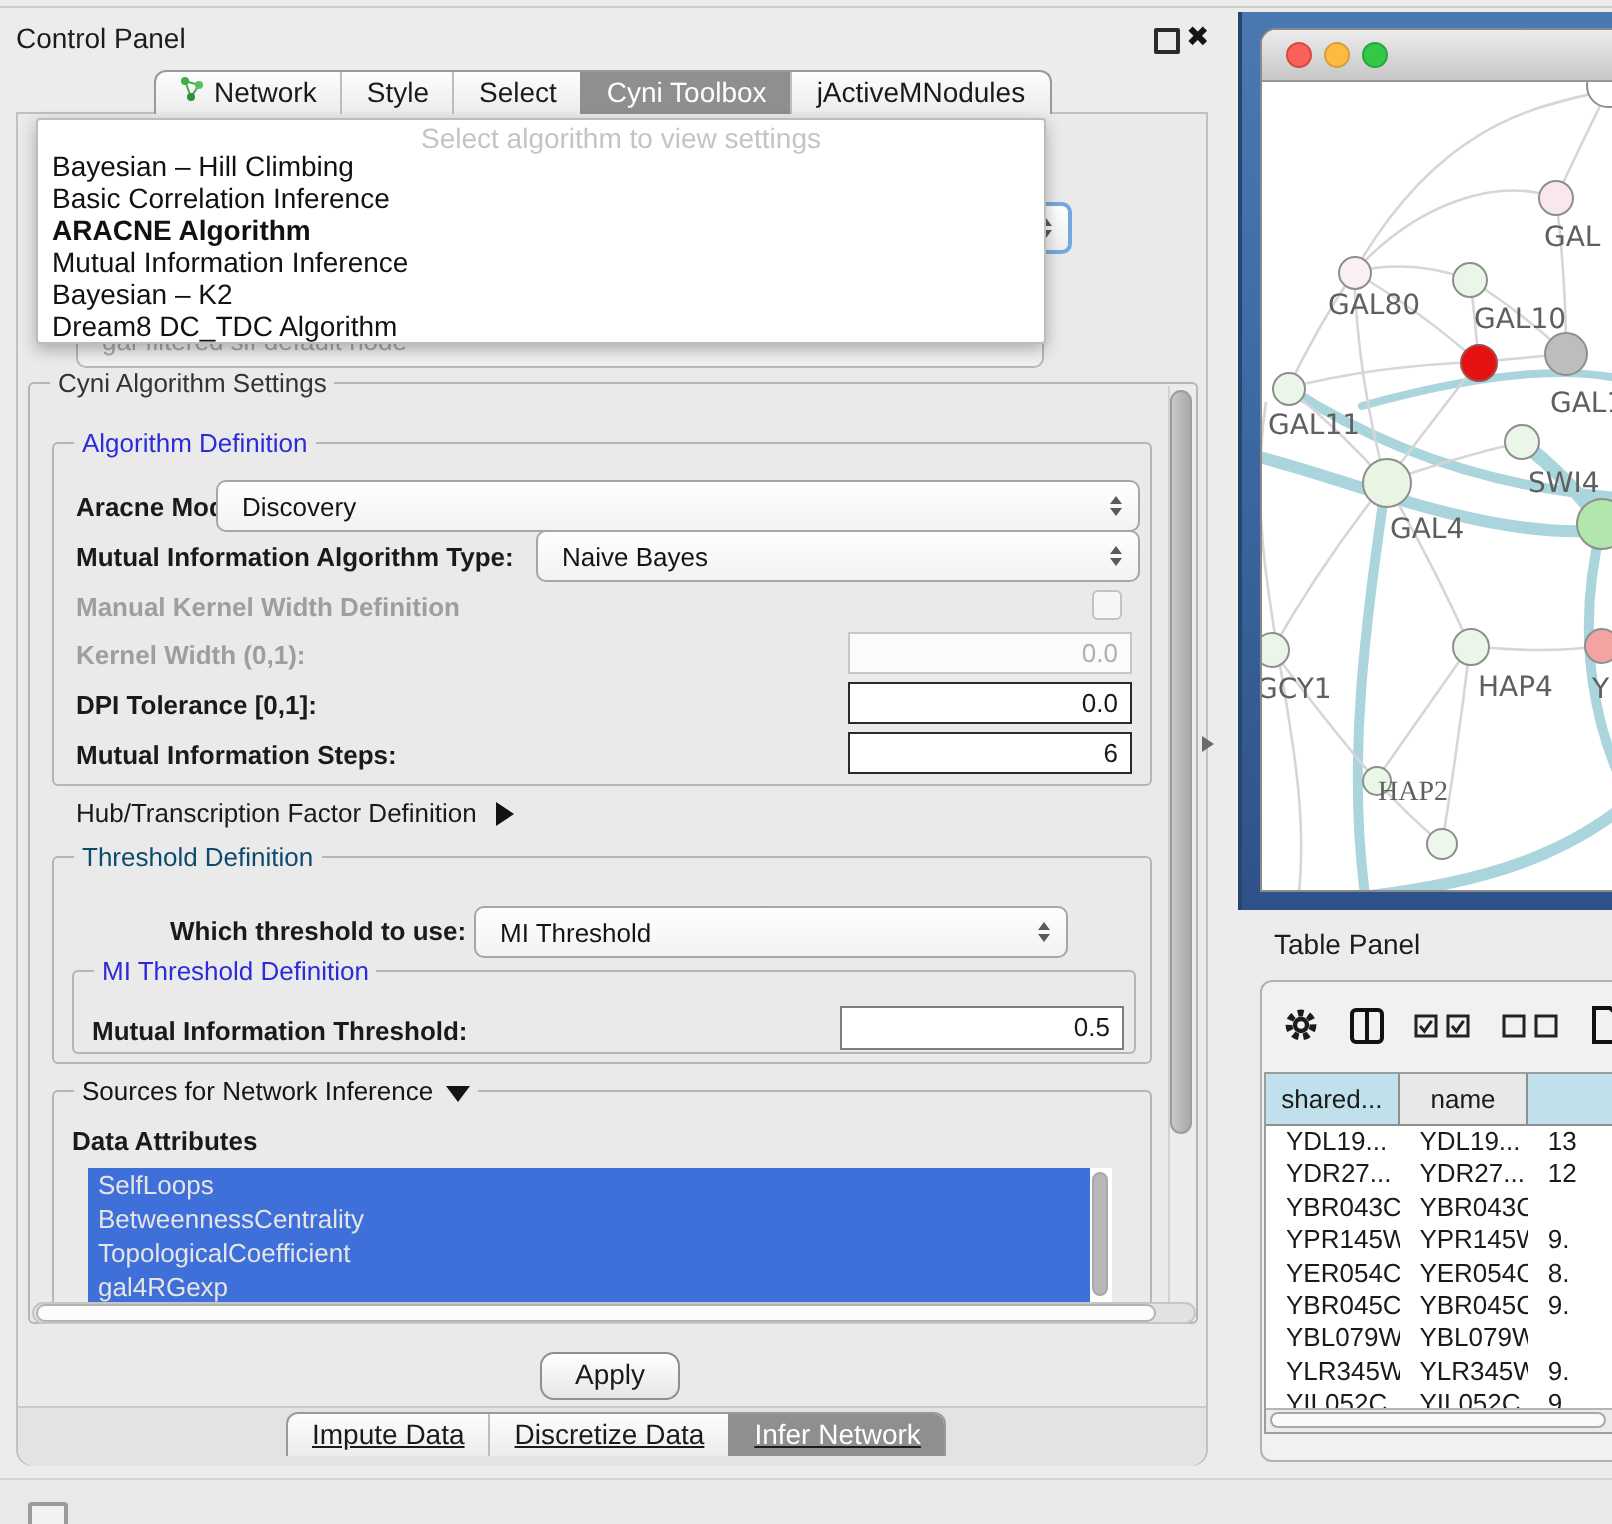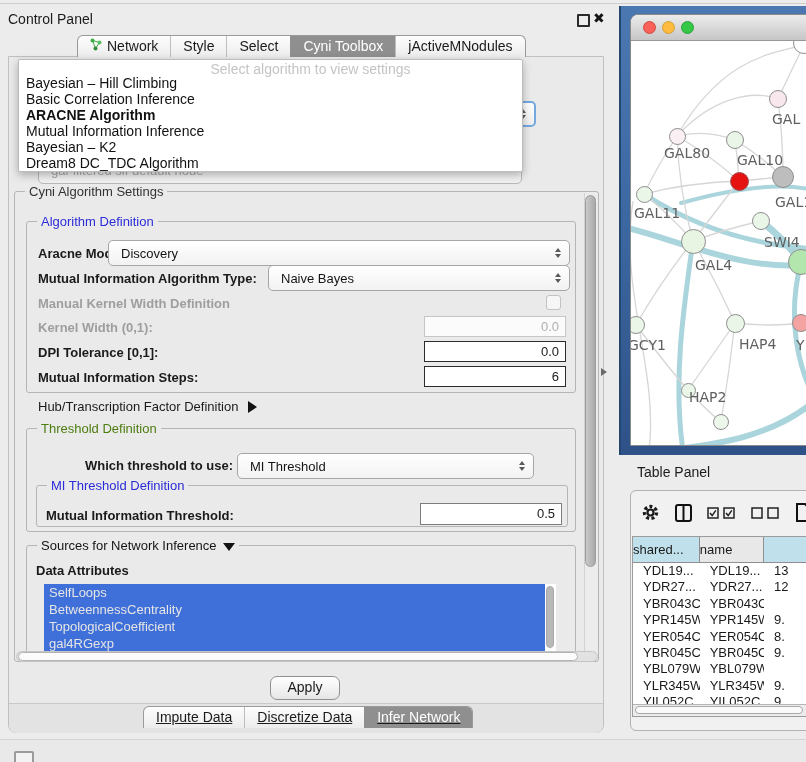--- a/index.html
+++ b/index.html
@@ -12,21 +12,21 @@
   .combo .ctext{padding-left:12px;font-size:13px;color:#141414;white-space:nowrap;}
   .spin{position:absolute;right:8px;top:50%;transform:translateY(-50%);display:flex;flex-direction:column;gap:2px;}
   .spin i{display:block;width:0;height:0;border-left:3.5px solid transparent;border-right:3.5px solid transparent;}
   .spin i.up{border-bottom:4px solid #5a5a5a;}
   .spin i.dn{border-top:4px solid #5a5a5a;}
   .fld{position:absolute;background:#ffffff;border:1px solid #2b2b2b;font-size:13px;text-align:right;
        padding:2px 6px 0 0;box-sizing:border-box;}
   .fld.dis{border-color:#c6c6c6;background:#fbfbfb;color:#b0b0b0;}
   .gbox{position:absolute;border:1px solid #b5b5b5;border-radius:3px;box-sizing:border-box;}
   .leg{position:absolute;top:-8px;left:10px;background:#eaeaea;padding:0 4px;font-size:13px;white-space:nowrap;}
-  .leg.blue{color:#2b2bd8;} .leg.green{color:#4d7c0f;}
+  .leg.blue{color:#2b2bd8;} .leg.green{color:#0c4a6e;}
   .lbl{position:absolute;font-size:13px;font-weight:bold;white-space:nowrap;}
   .lbl.dis{color:#9e9e9e;}
   .tabstrip{position:absolute;display:flex;border:1px solid #9a9a9a;border-bottom:none;
             border-radius:6px 6px 0 0;background:linear-gradient(#fdfdfd,#ececec);overflow:hidden;}
   .tab{padding:0 12px;line-height:21px;font-size:14px;white-space:nowrap;display:flex;align-items:center;gap:5px;}
   .tab + .tab{border-left:1px solid #bdbdbd;}
   .tab.sel{background:#8f8f8f;color:#ffffff;border-left-color:#8f8f8f;}
   .tri-r{display:inline-block;width:0;height:0;border-top:6px solid transparent;border-bottom:6px solid transparent;
          border-left:9px solid #121212;margin-left:10px;vertical-align:-2px;}
   .tri-d{display:inline-block;width:0;height:0;border-left:6px solid transparent;border-right:6px solid transparent;
@@ -43,21 +43,21 @@
   
   #attr-list{position:absolute;left:44px;top:584px;width:512px;height:70px;background:#ffffff;overflow:hidden;}
   .attr-item{width:501px;height:17px;line-height:17px;background:#3f6fd8;color:#e5e5e5;font-size:13px;
              padding-left:5px;box-sizing:border-box;white-space:nowrap;}
   
   .node{position:absolute;border:1px solid #8e8e8e;border-radius:50%;box-sizing:border-box;}
   .nlabel{position:absolute;font-size:14px;color:#5f5f5f;white-space:nowrap;font-family:"DejaVu Sans",sans-serif;}
   .tlight{width:13px;height:13px;border-radius:50%;box-sizing:border-box;}
   
   .hcell{height:26px;box-sizing:border-box;border-right:1px solid #8f8f8f;border-bottom:1px solid #8f8f8f;
-         font-size:13px;padding-top:5px;}
+         text-align:center;font-size:13px;padding-top:5px;}
   .trow{display:flex;height:16.4px;}
   .tcell{box-sizing:border-box;font-size:13px;padding-left:10px;white-space:nowrap;overflow:hidden;}
   .tbicon{display:inline-block;}
   .scroll-thumb{position:absolute;border-radius:6px;background:linear-gradient(90deg,#c9c9c9,#a9a9a9);border:1px solid #9c9c9c;box-sizing:border-box;}
 </style>
 </head>
 <body>
 
 <div id="root">
 
@@ -272,21 +272,21 @@
         <div class="node" style="left: 49.5px; top: 187.5px; width: 25px; height: 25px; background: rgb(232, 245, 227);"></div>
         <div class="nlabel" style="left: 64px; top: 216px;">GAL4</div>
         <div class="node" style="left: 157px; top: 208px; width: 26px; height: 26px; background: rgb(178, 230, 172);"></div>
         <div class="node" style="left: -4px; top: 275px; width: 18px; height: 18px; background: rgb(234, 246, 232);"></div>
         <div class="nlabel" style="left: -3px; top: 296px;">GCY1</div>
         <div class="node" style="left: 94.5px; top: 272.5px; width: 19px; height: 19px; background: rgb(234, 246, 232);"></div>
         <div class="nlabel" style="left: 108px; top: 295px;">HAP4</div>
         <div class="node" style="left: 161px; top: 273px; width: 18px; height: 18px; background: rgb(244, 163, 163);"></div>
         <div class="nlabel" style="left: 165px; top: 296px;">Y</div>
         <div class="node" style="left: 49.5px; top: 341.5px; width: 15px; height: 15px; background: rgb(234, 246, 232);"></div>
-        <div class="nlabel" style="left: 58px; top: 348px;">HAP2</div>
+        <div class="nlabel" style="left: 58px; top: 348px; font-family: Liberation Serif, serif;">HAP2</div>
         <div class="node" style="left: 82px; top: 373px; width: 16px; height: 16px; background: rgb(238, 247, 236);"></div>
       </div>
   </div>
 
   <div class="abs" style="left:637px;top:464px;font-size:14px;color:#1c1c1c;">Table Panel</div>
 
   <div class="abs" style="left:630px;top:490px;width:186px;height:241px;background:#f1f1f1;border:1px solid #b2b2b2;border-radius:6px;box-sizing:border-box;overflow:hidden;">
     <div id="tbl-toolbar" style="position:absolute;left:10px;top:10px;width:176px;height:26px;display:flex;align-items:center;gap:15px;">
         <span class="tbicon"><svg width="19" height="19" viewBox="0 0 19 19">
             <circle cx="9.5" cy="9.5" r="6" fill="none" stroke="#1b1b1b" stroke-width="3.4" stroke-dasharray="2.9 2.4"></circle>

